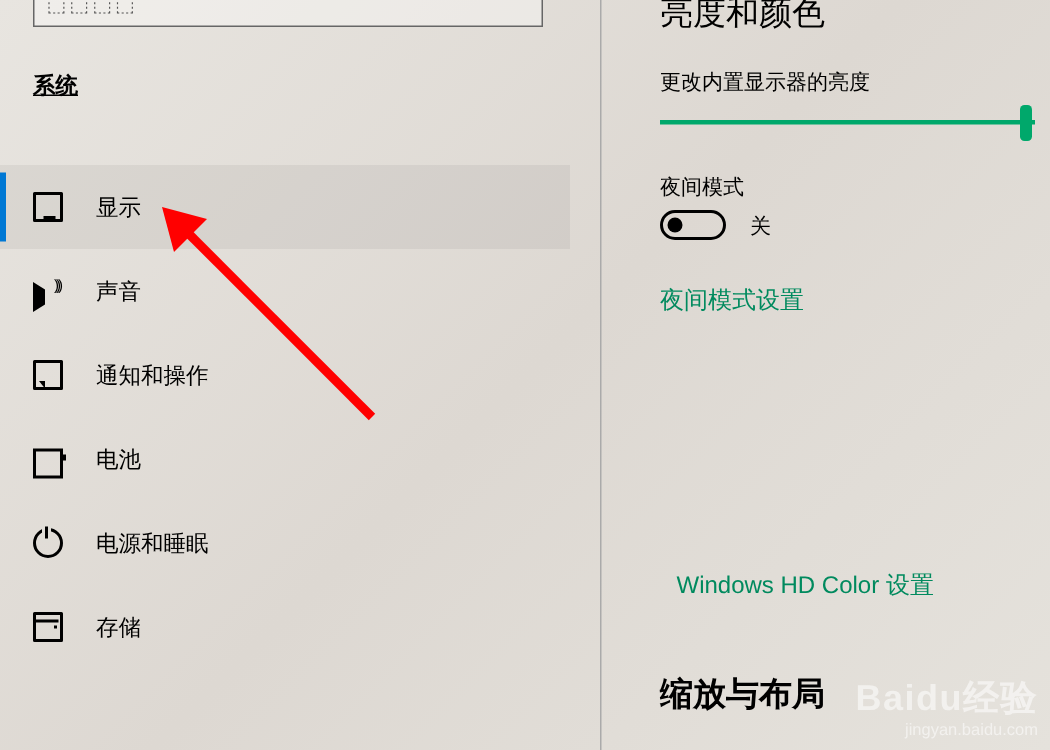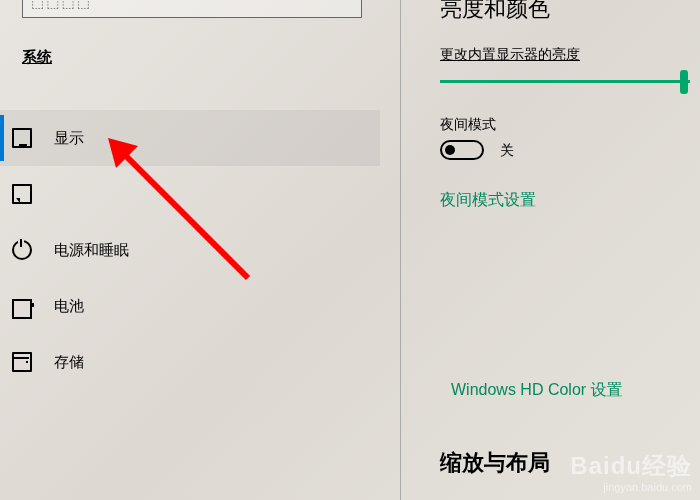--- a/index.html
+++ b/index.html
@@ -14,21 +14,21 @@
       position:absolute; left:22px; top:-14px; width:340px; height:32px;
       border:1px solid #666; background:rgba(255,255,255,.35);
       display:flex; align-items:center; justify-content:space-between; padding:0 8px;
     }
     .searchbox-hint { color:#555; font-size:14px; letter-spacing:2px; }
     .category {
       position:absolute; left:22px; top:48px; font-size:15px; font-weight:700; color:#000;text-decoration:underline;
     }
     .nav { position:absolute; left:0; top:110px; width:380px; }
     .nav-item {
-      display:flex; align-items:center; height:56px; padding-left:12px;
+      display:flex; align-items:center; height:56px; padding-left:22px;
       font-size:15px; color:#000; cursor:pointer;
     }
     .nav-item .icon { width:20px; height:20px; margin-right:22px; position:relative; }
     .nav-item.selected::before {
       content:""; position:absolute; left:0; width:4px; height:46px; background:#0078d4;
     }
     .nav-item.selected { background:rgba(0,0,0,.05); }
     
     .i-display { border:2px solid #000; width:18px; height:12px; border-radius:1px; }
     .i-display::after { content:""; position:absolute; left:5px; top:14px; width:8px; height:2px; background:#000; }
@@ -42,21 +42,21 @@
     .i-battery { width:16px; height:10px; border:2px solid #000; top:3px; }
     .i-battery::after { content:""; position:absolute; right:-4px; top:2px; width:2px; height:4px; background:#000; }
     .i-storage { width:15px; height:12px; border:2px solid #000; border-radius:1px; }
     .i-storage::before { content:""; position:absolute; left:0; top:3px; width:15px; height:2px; background:#000; }
     .i-storage::after { content:""; position:absolute; right:2px; top:7px; width:2px; height:2px; background:#000; }
     .divider { position:absolute; left:400px; top:0; width:1px; height:500px; background:#aaa; }
     .content { position:absolute; left:440px; top:0; width:270px; height:423px; }
     .section-title { font-size:22px; font-weight:400; color:#000; margin-bottom:18px; }
     .st1 { position:absolute; top:-6px; }
     .label { font-size:14px; color:#000; }
-    .lb-brightness { position:absolute; top:46px;text-decoration:underline; }
+    .lb-brightness { position:absolute; top:46px; }
     .slider { position:absolute; top:74px; left:0; width:250px; height:16px; }
     .slider-track { position:absolute; top:6px; left:0; width:250px; height:3px; background:#00a86b; }
     .slider-thumb { position:absolute; left:240px; top:-4px; width:8px; height:24px; background:#00a86b; border-radius:3px; }
     .lb-night { position:absolute; top:116px;text-align:center; }
     .toggle { position:absolute; top:140px; left:0; width:44px; height:20px; border:2px solid #000; border-radius:12px; }
     .toggle-knob { position:absolute; left:3px; top:3px; width:10px; height:10px; background:#000; border-radius:50%; }
     .toggle-label { position:absolute; top:142px; left:60px; font-size:14px; }
     .link { color:#008a5e; font-size:16px; cursor:pointer; }
     .lk1 { position:absolute; top:190px; }
     .st2 { position:absolute; top:276px; }
@@ -74,29 +74,34 @@
   <div class="searchbox">
     <span class="searchbox-hint">⬚⬚⬚⬚</span>
   </div>
   <div class="category">系统</div>
   <div class="nav">
     <div class="nav-item selected">
       <span class="icon i-display"></span>
       <span>显示</span>
     </div>
     <div class="nav-item">
+      <span class="icon i-sound"></span>
+      <span>声音</span>
+    </div>
+    <div class="nav-item">
       <span class="icon i-notify"></span>
+      <span>通知和操作</span>
+    </div>
+    <div class="nav-item">
+      <span class="icon i-battery"></span>
+      <span>电池</span>
     </div>
     <div class="nav-item">
       <span class="icon i-power"></span>
       <span>电源和睡眠</span>
-    </div>
-    <div class="nav-item">
-      <span class="icon i-battery"></span>
-      <span>电池</span>
     </div>
     <div class="nav-item">
       <span class="icon i-storage"></span>
       <span>存储</span>
     </div>
   </div>
 </div>
 
 <div class="divider"></div>
 

